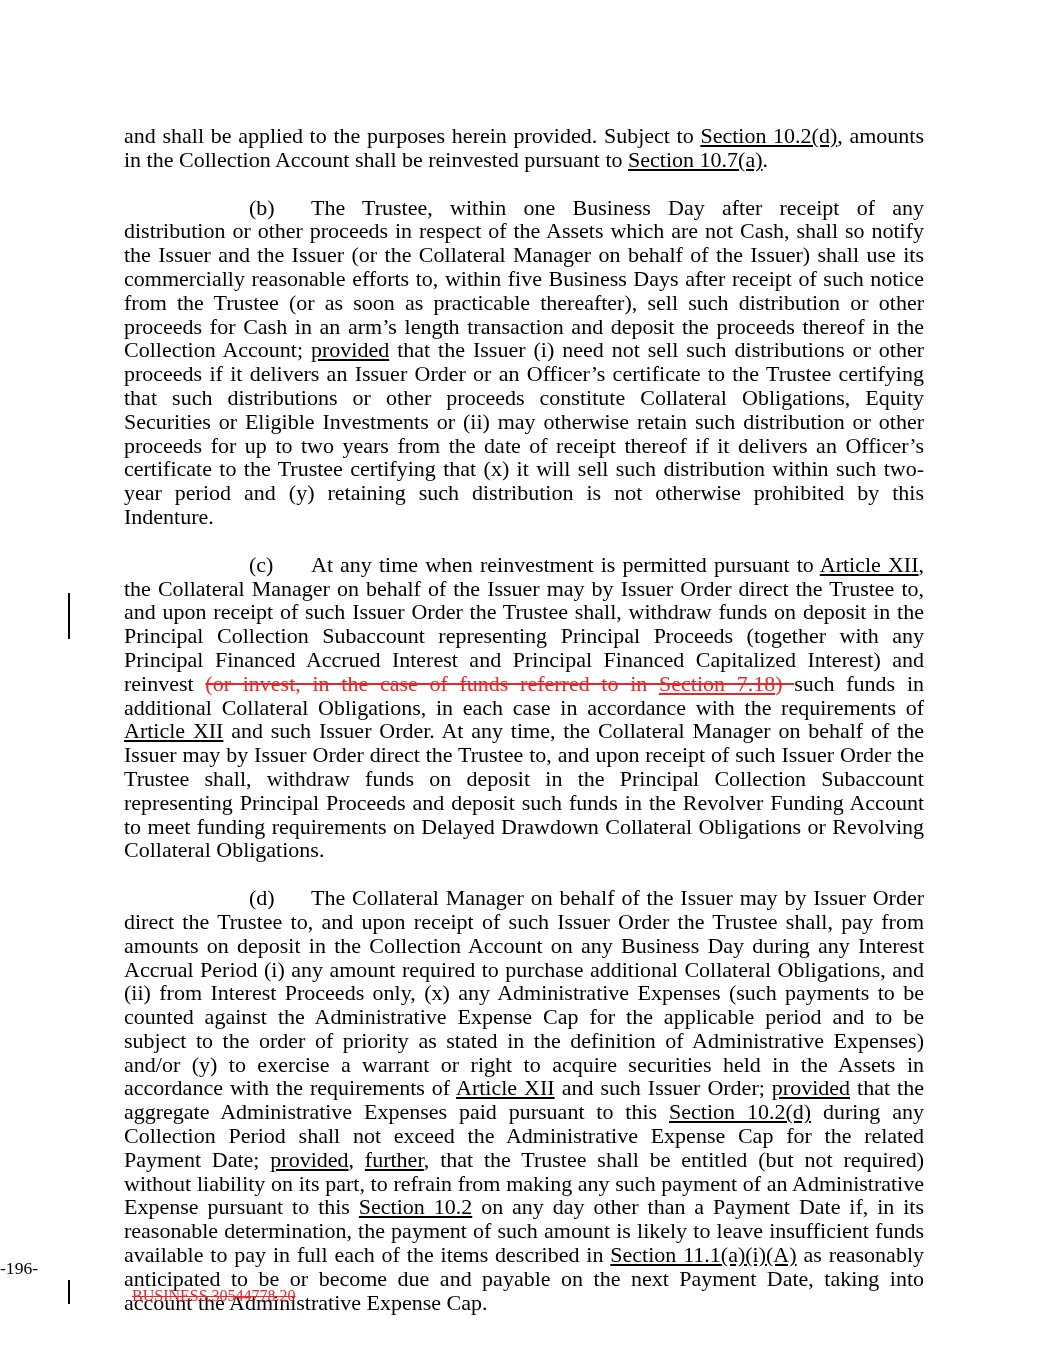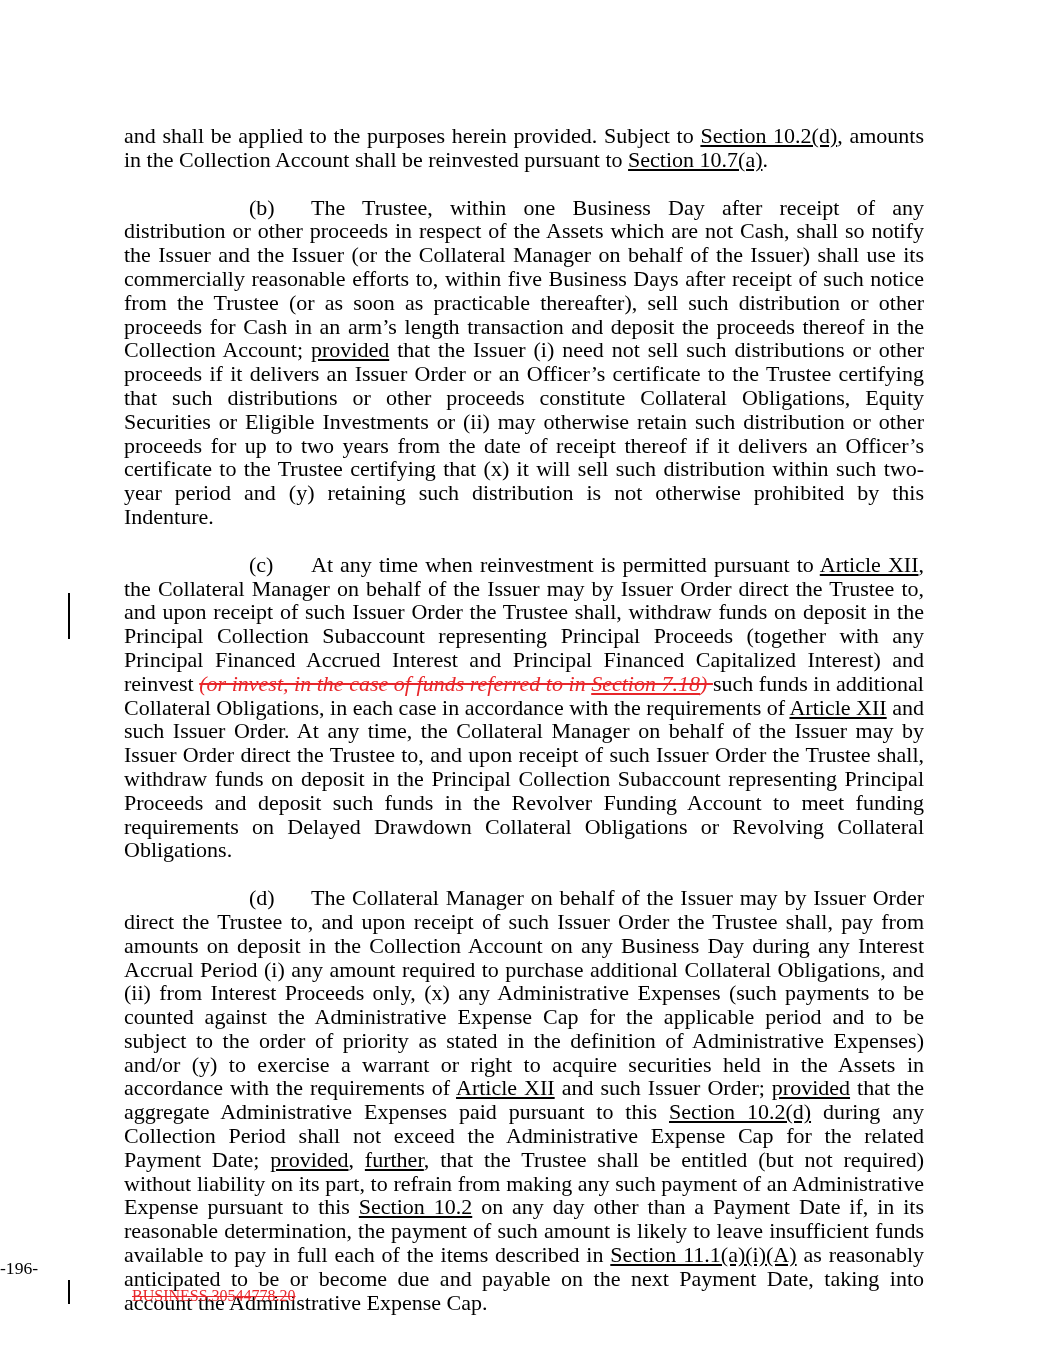--- a/index.html
+++ b/index.html
@@ -3,21 +3,21 @@
   <meta charset="utf-8">
   <style>
     html, body { margin: 0; padding: 0; background: #ffffff; }
     body { width: 1055px; height: 1365px; position: relative; overflow: hidden;
            font-family: "Liberation Serif", serif; color: #000; }
     .page { position: absolute; left: 124px; top: 124px; width: 800px; font-size: 22px; line-height: 23.8px; }
     .para { text-align: justify; margin: 0 0 24px 0; }
     .indent { display: inline-block; width: 125px; }
     .label { display: inline-block; width: 62px; }
     u { text-decoration: underline; text-underline-offset: 2px; }
-    .del { color: #e8262a; text-decoration: line-through; font-style: italic; }
+    .del { color: #e8262a; text-decoration: line-through; }
     .del u { text-decoration: underline line-through; }
     .change-bar { position: absolute; width: 2px; background: #000; }
     .page-num { position: absolute; top: 1258px; left: 0; width: 1055px; text-align: left; font-size: 17.6px; }
     .footer-id { position: absolute; left: 132px; top: 1287px; font-size: 16px; color: #e8262a; text-decoration: line-through; }
   </style>
 </head>
 <body>
 
 <div class="change-bar" style="left:68px; top:593px; height:46px;"></div>
 <div class="change-bar" style="left:68px; top:1280px; height:24px;"></div>

